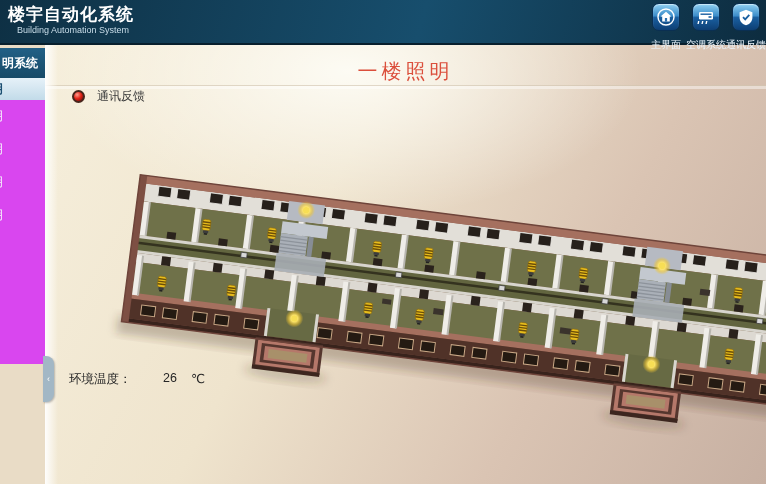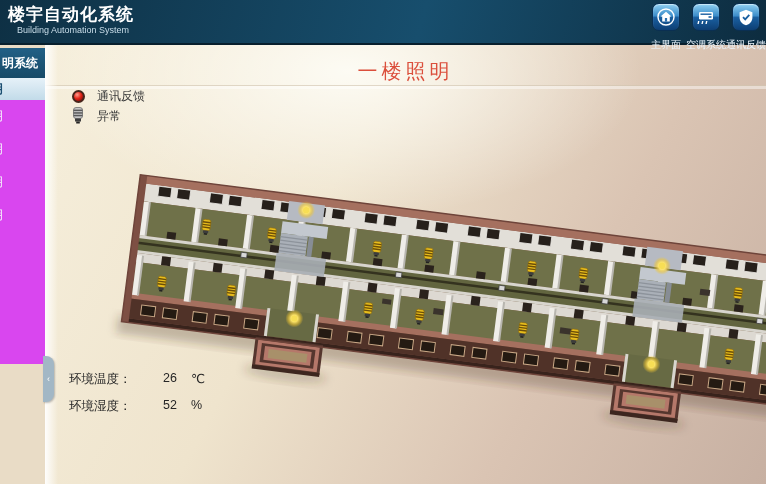--- a/index.html
+++ b/index.html
@@ -292,42 +292,24 @@
       </g>
     </svg>
 
     <div class="legend">
       <div class="lg-row">
         <div class="lg-ic">
             <div class="red-ball"></div>
           </div>
         <div class="lg-label">通讯反馈</div>
       </div>
-      <div class="lg-row">
-        <div class="lg-ic">
-          <svg width="12" height="18" viewBox="0 0 12 18">
-            <rect x="1.5" y="0.5" width="9" height="11" rx="2.5" fill="#c6c6c6" stroke="#6e6e6e" stroke-width="0.8"></rect>
-            <rect x="1.5" y="2.6" width="9" height="1.5" fill="#5a5a5a"></rect>
-            <rect x="1.5" y="5.2" width="9" height="1.5" fill="#5a5a5a"></rect>
-            <rect x="1.5" y="7.8" width="9" height="1.5" fill="#5a5a5a"></rect>
-            <rect x="3" y="11.5" width="6" height="3" fill="#3c3c3c"></rect>
-            <rect x="4.2" y="14.5" width="3.6" height="2" fill="#222"></rect>
-          </svg>
-        </div>
-        <div class="lg-label">异常</div>
-      </div>
     </div>
 
     <div class="env">
       <div class="env-row">
         <span class="env-label">环境温度：</span>
         <span class="env-value">26</span>
         <span class="env-unit">℃</span>
       </div>
-      <div class="env-row">
-        <span class="env-label">环境湿度：</span>
-        <span class="env-value">52</span>
-        <span class="env-unit">%</span>
-      </div>
     </div>
   </div>
 
 </div>
 
 </body></html>

